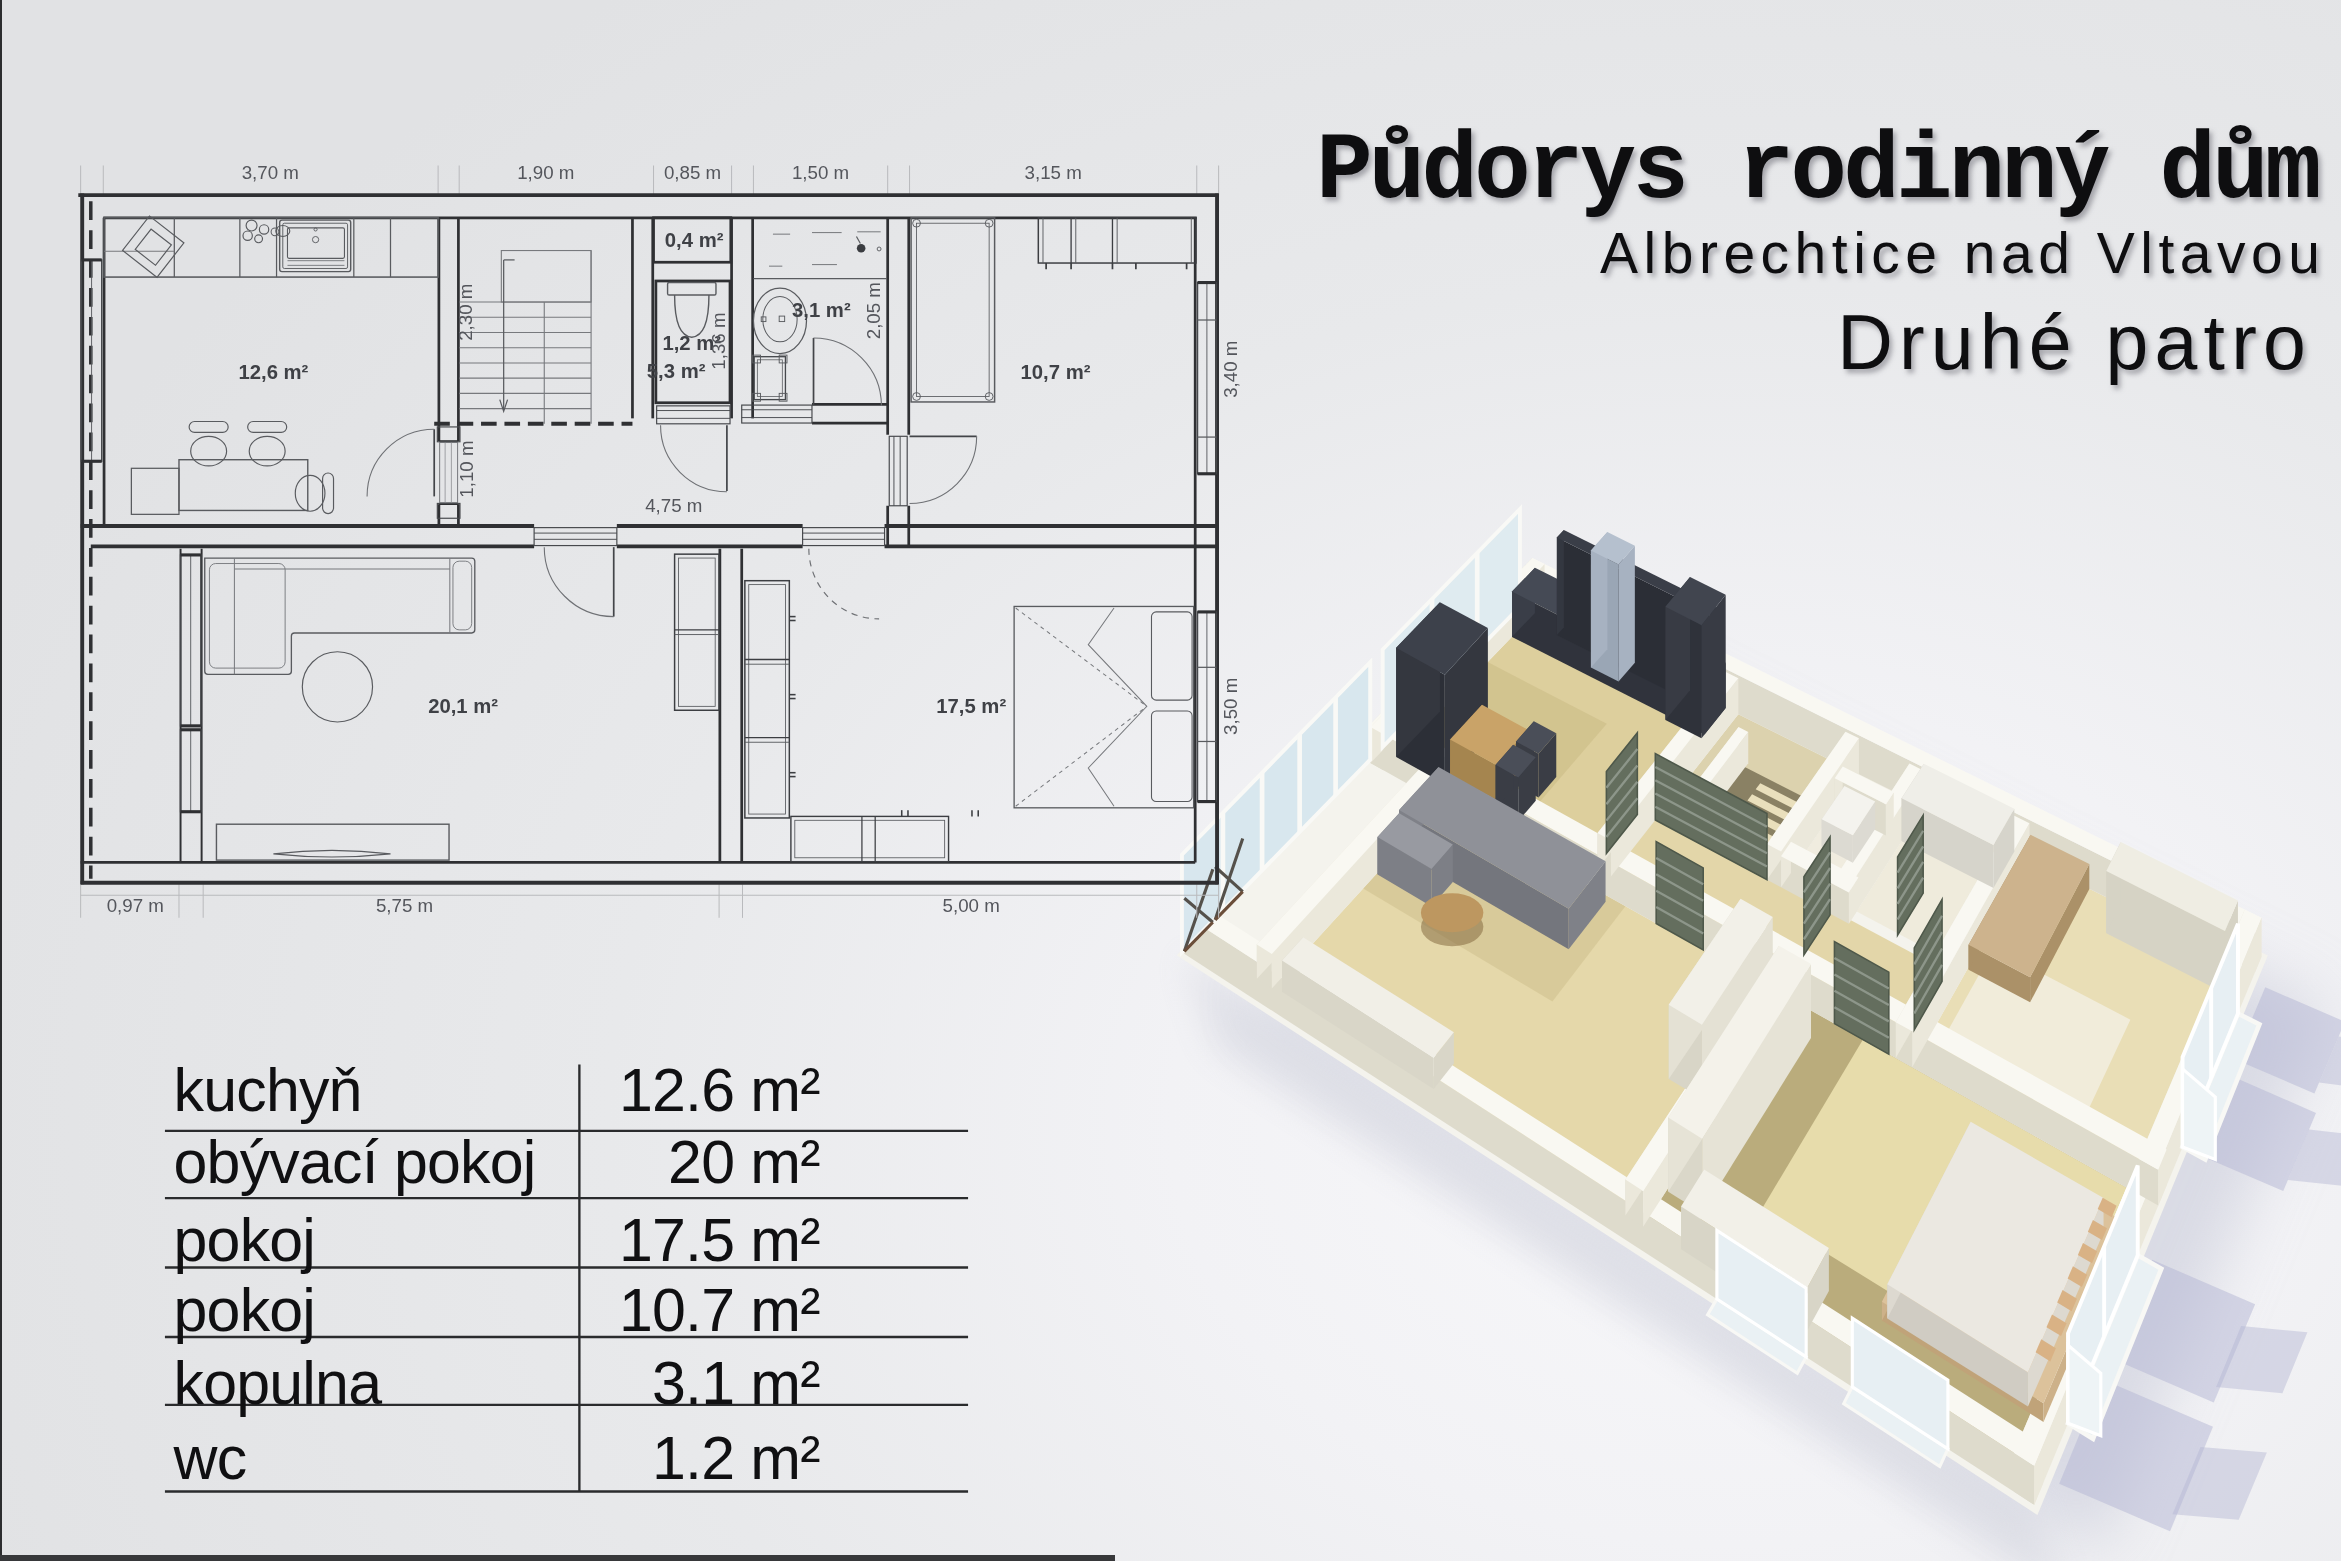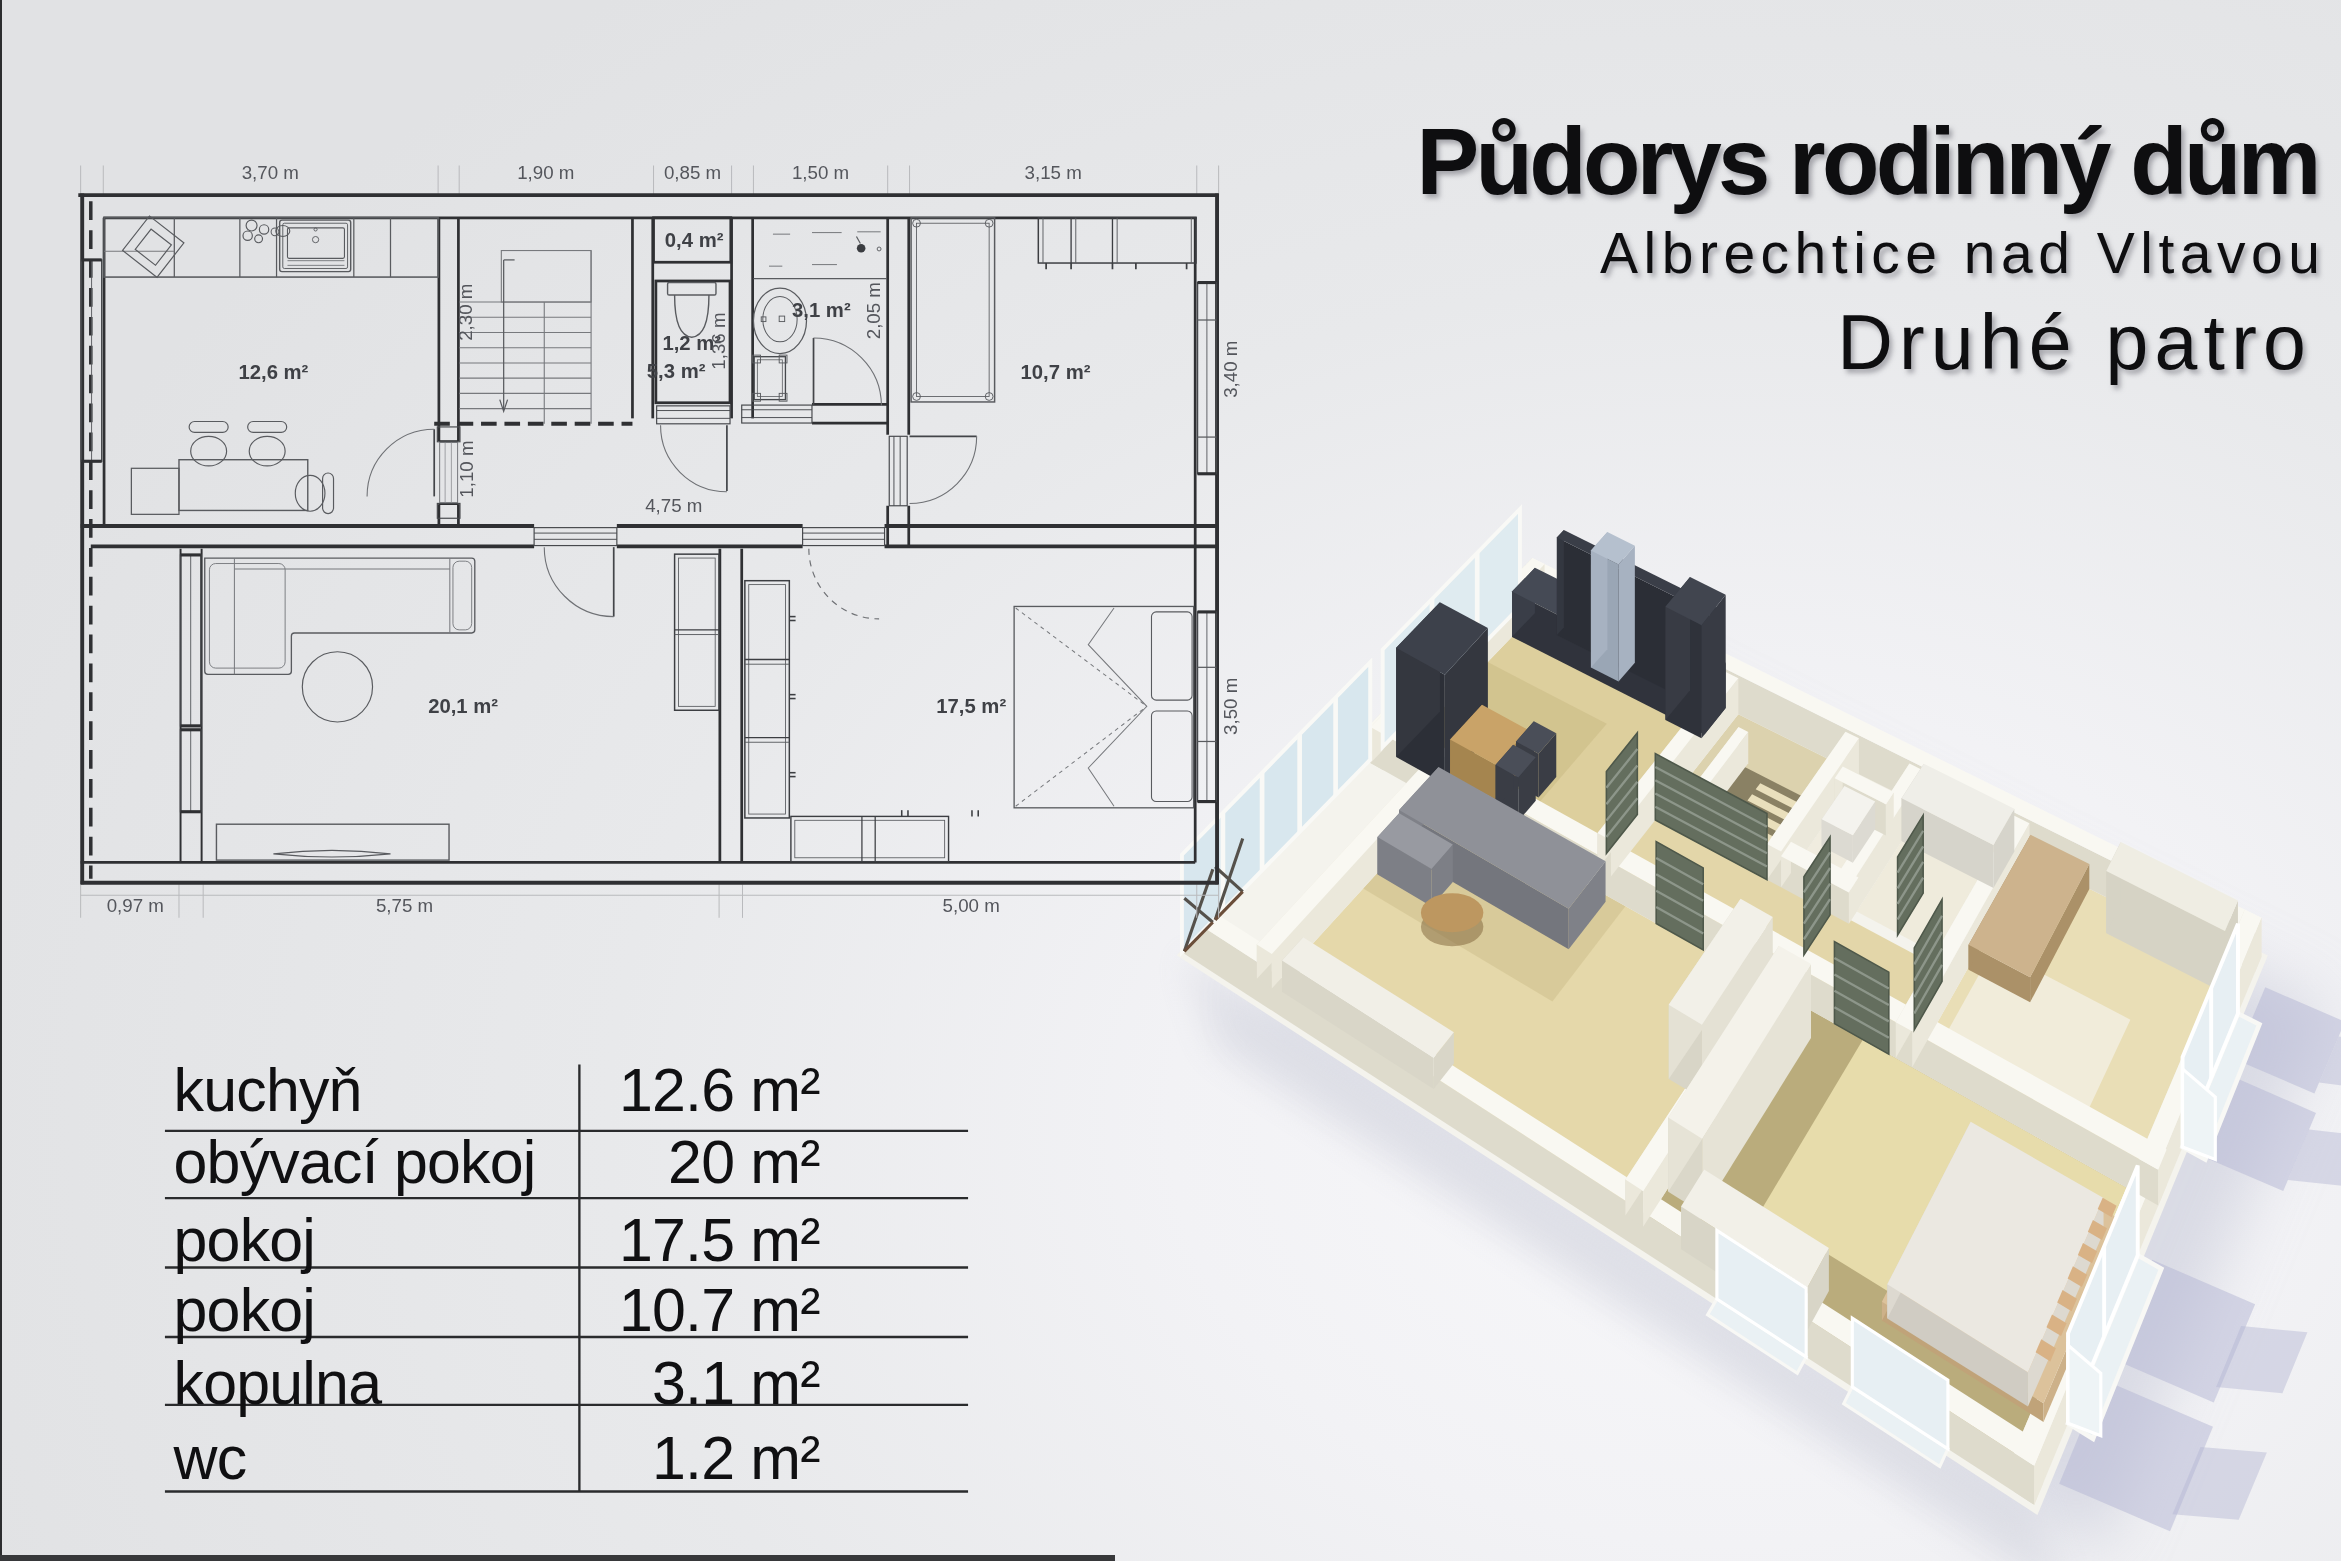--- a/index.html
+++ b/index.html
@@ -5,21 +5,21 @@
 body{font-family:"Liberation Sans",sans-serif;
 background:radial-gradient(1874px 1405px at 74% 72%, #f8f8fa 0%, #f2f2f5 30%, #e8e9eb 60%, #e1e2e4 100%);}
 .t{position:absolute;white-space:nowrap;color:#0e0e10;text-shadow:3.1px 3.9px 5.5px rgba(110,110,118,0.55);}
 </style></head>
 <body>
 
 <div style="position:absolute;left:0;top:0;width:2.3px;height:1561px;background:#2c2d2f;"></div>
 
 <div style="position:absolute;left:0;top:1555px;width:1115px;height:6.2px;background:#37383a;"></div>
 
-<div class="t" style="right:23.4px;top:108px;font-size:94px;font-weight:bold;letter-spacing:-3.7px;">Půdorys rodinný dům</div>
+<div class="t" style="right:23.4px;top:119px;font-size:94px;font-weight:bold;letter-spacing:-3.7px;font-family:Liberation Mono, monospace;">Půdorys rodinný dům</div>
 
 <div class="t" style="right:15.6px;top:220px;font-size:57px;font-weight:normal;letter-spacing:5.5px;">Albrechtice nad Vltavou</div>
 
 <div class="t" style="right:29px;top:298px;font-size:77px;font-weight:normal;letter-spacing:6.2px;">Druhé patro</div>
 <svg width="2342" height="1561" viewBox="0 0 3000 2000" style="position:absolute;left:0;top:0;">
 <defs>
 <filter id="blur40" x="-30%" y="-30%" width="160%" height="160%">
         <feGaussianBlur stdDeviation="38"></feGaussianBlur>
       </filter>
 <filter id="blur25" x="-30%" y="-30%" width="160%" height="160%">

